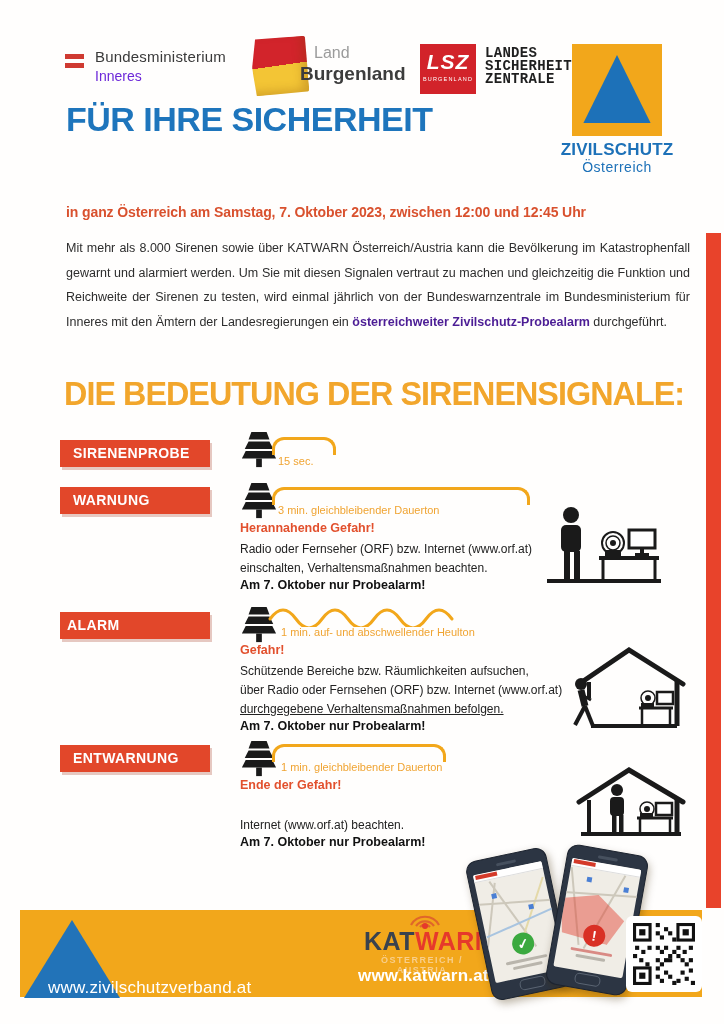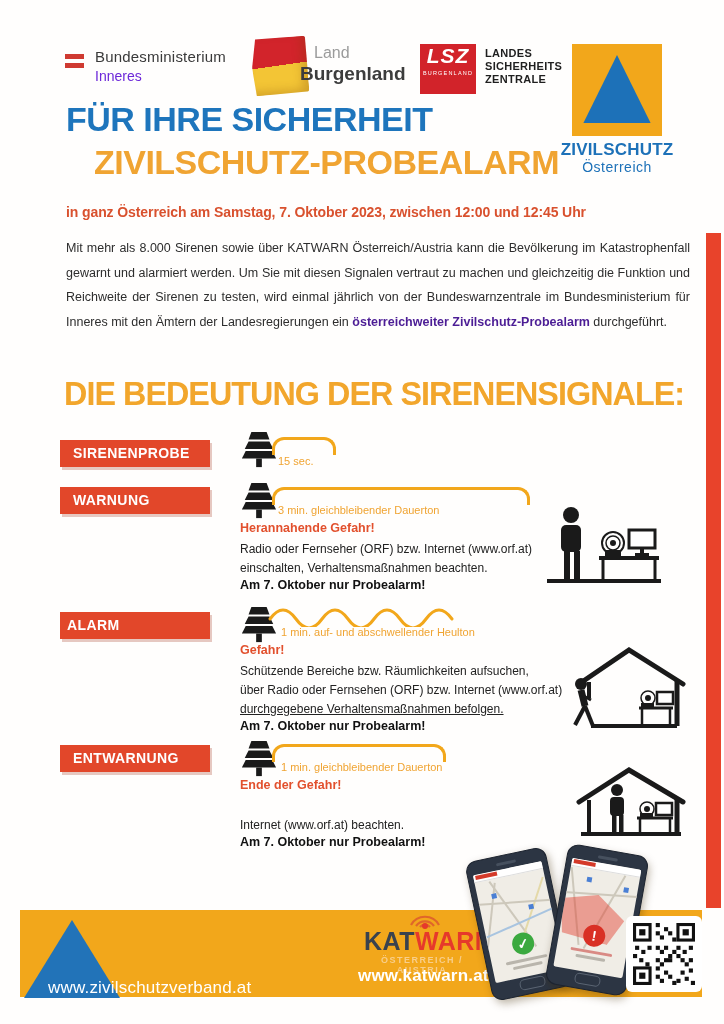--- a/index.html
+++ b/index.html
@@ -9,23 +9,23 @@
   
   .bmi-bar{width:19px;height:5px;background:#cf3a31;}
   .bmi-name{font-size:15px;color:#3a3a3a;font-weight:500;letter-spacing:.2px;}
   .bmi-sub{font-size:14px;color:#6d28d9;}
   .flag{width:56px;height:58px;border-radius:5px;transform:rotate(-3deg);
         background:linear-gradient(175deg,#d2242b 0 49%,#f3c535 49% 100%);
         clip-path:polygon(8% 2%,97% 0%,100% 96%,6% 100%,0% 52%);box-shadow:inset -6px -4px 10px rgba(120,60,0,.25);}
   .lb-l1{font-size:16px;color:#9b9b9b;}
   .lb-l2{font-size:19px;color:#3c3c3c;font-weight:600;}
   .lsz-box{width:56px;height:50px;background:#d2232a;color:#fff;text-align:center;}
-  .lsz-abbr{font-size:21px;font-weight:800;font-style:italic;letter-spacing:1px;}
+  .lsz-abbr{font-size:21px;font-weight:800;font-style:italic;letter-spacing:1px;padding-top:6px;}
   .lsz-region{font-size:5.5px;letter-spacing:1.2px;margin-top:2px;}
-  .lsz-lines{font-size:11px;line-height:13px;font-weight:700;color:#1f1f1f;letter-spacing:.3px;}
+  .lsz-lines{font-size:14px;line-height:13px;font-weight:700;color:#1f1f1f;letter-spacing:.3px;font-family:Liberation Mono, monospace;}
   .zs-square{width:90px;height:92px;background:#f2a71b;}
   .zs-tri{position:absolute;left:10px;top:8px;width:70px;height:74px;background:#1d71b8;
           clip-path:polygon(50% 4%,2% 96%,98% 96%);}
   .zs-l1{font-size:17px;font-weight:700;color:#1d71b8;letter-spacing:.2px;text-align:center;}
   .zs-l2{font-size:14px;color:#1d71b8;text-align:center;letter-spacing:.5px;}
   
   .title1{font-size:34px;font-weight:600;color:#1e75bc;letter-spacing:-.5px;}
   .title2{font-size:34px;font-weight:600;color:#f0a432;letter-spacing:-.5px;}
   .subtitle{font-size:14px;font-weight:700;color:#d9512e;letter-spacing:-.1px;}
   .intro{width:624px;font-size:12.5px;line-height:24.5px;color:#2d2d2d;text-align:justify;}
@@ -90,21 +90,20 @@
     <div>ZENTRALE</div>
   </div>
 
   <div class="abs zs-square" style="left:572px;top:44px;">
     <div class="zs-tri"></div>
   </div>
   <div class="abs zs-l1" style="left:560px;top:140px;width:114px;">ZIVILSCHUTZ</div>
   <div class="abs zs-l2" style="left:560px;top:159px;width:114px;">Österreich</div>
 
   <div class="abs title1" style="left:66px;top:100px;">FÜR IHRE SICHERHEIT</div>
-  <div class="abs title2" style="left:94px;top:143px;">ZIVILSCHUTZ-PROBEALARM</div>
   <div class="abs subtitle" style="left:66px;top:204px;">in ganz Österreich am Samstag, 7. Oktober 2023, zwischen 12:00 und 12:45 Uhr</div>
 
   <div class="abs intro" style="left:66px;top:236px;"><span>Mit mehr als 8.000 Sirenen sowie über KATWARN Österreich/Austria kann die Bevölkerung im Katastrophenfall gewarnt und alarmiert werden. Um Sie mit diesen Signalen vertraut zu machen und gleichzeitig die Funktion und Reichweite der Sirenen zu testen, wird einmal jährlich von der Bundeswarnzentrale im Bundesministerium für Inneres mit den Ämtern der Landesregierungen ein </span><b>österreichweiter Zivilschutz-Probealarm</b><span> durchgeführt.</span></div>
 
   <div class="abs bigheading" style="left:64px;top:374px;">DIE BEDEUTUNG DER SIRENENSIGNALE:</div>
 
   <div class="abs labelbox" style="left:60px;top:440px;">SIRENENPROBE</div>
   <svg class="abs siren" style="left:240px;top:431px;" viewBox="0 0 40 40">
     <g fill="#1a1a1a">
         <polygon points="12,1 28,1 31,9 9,9"></polygon>

